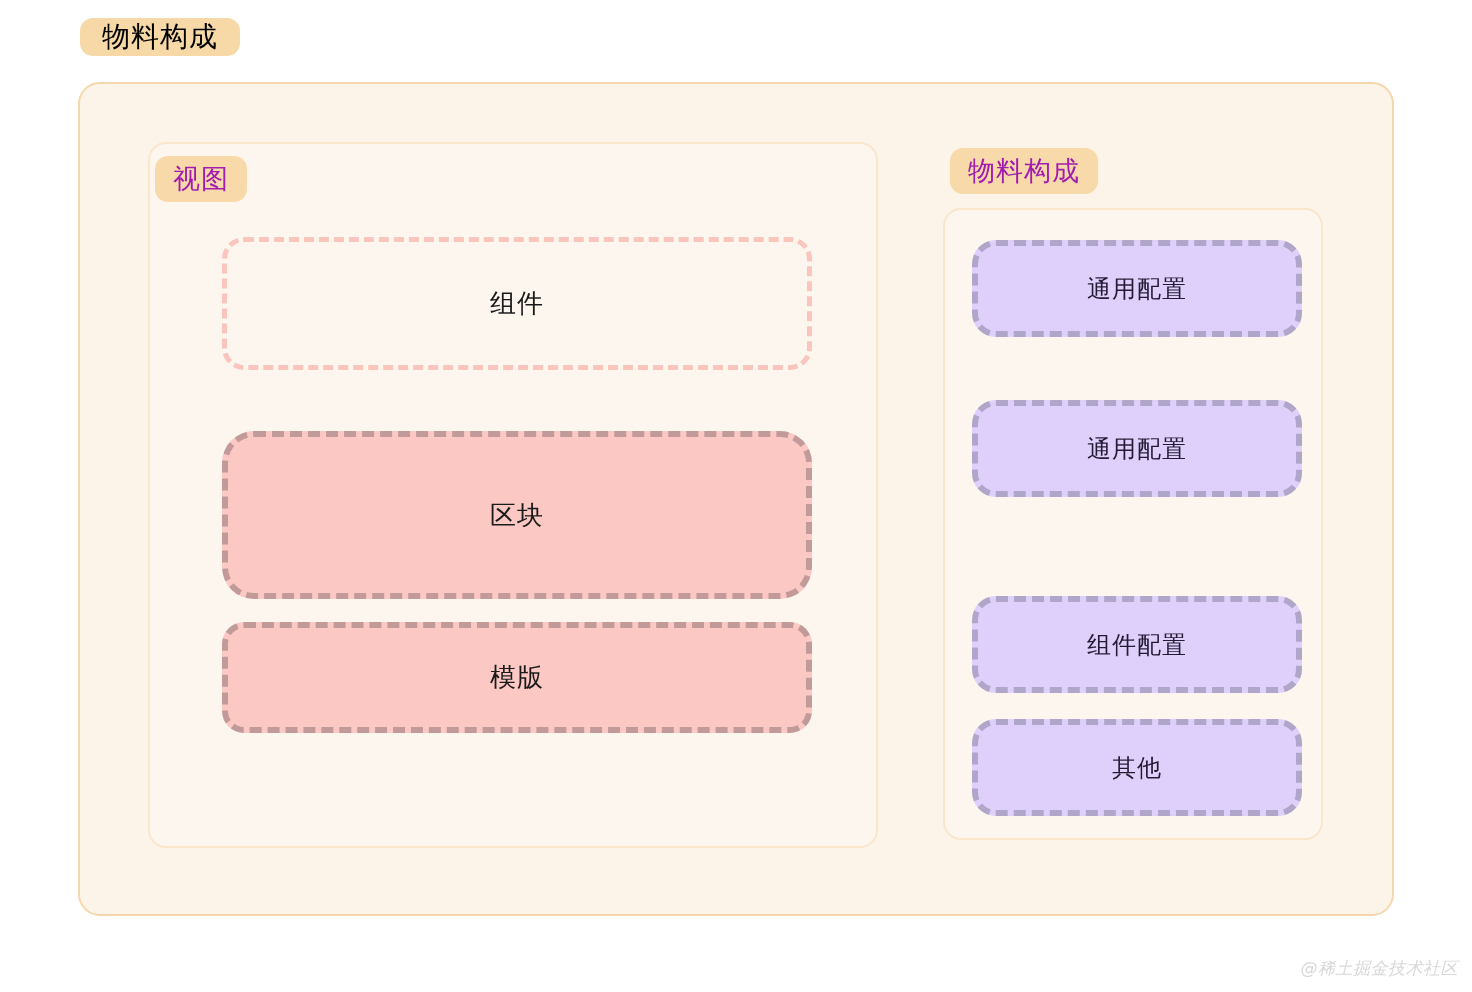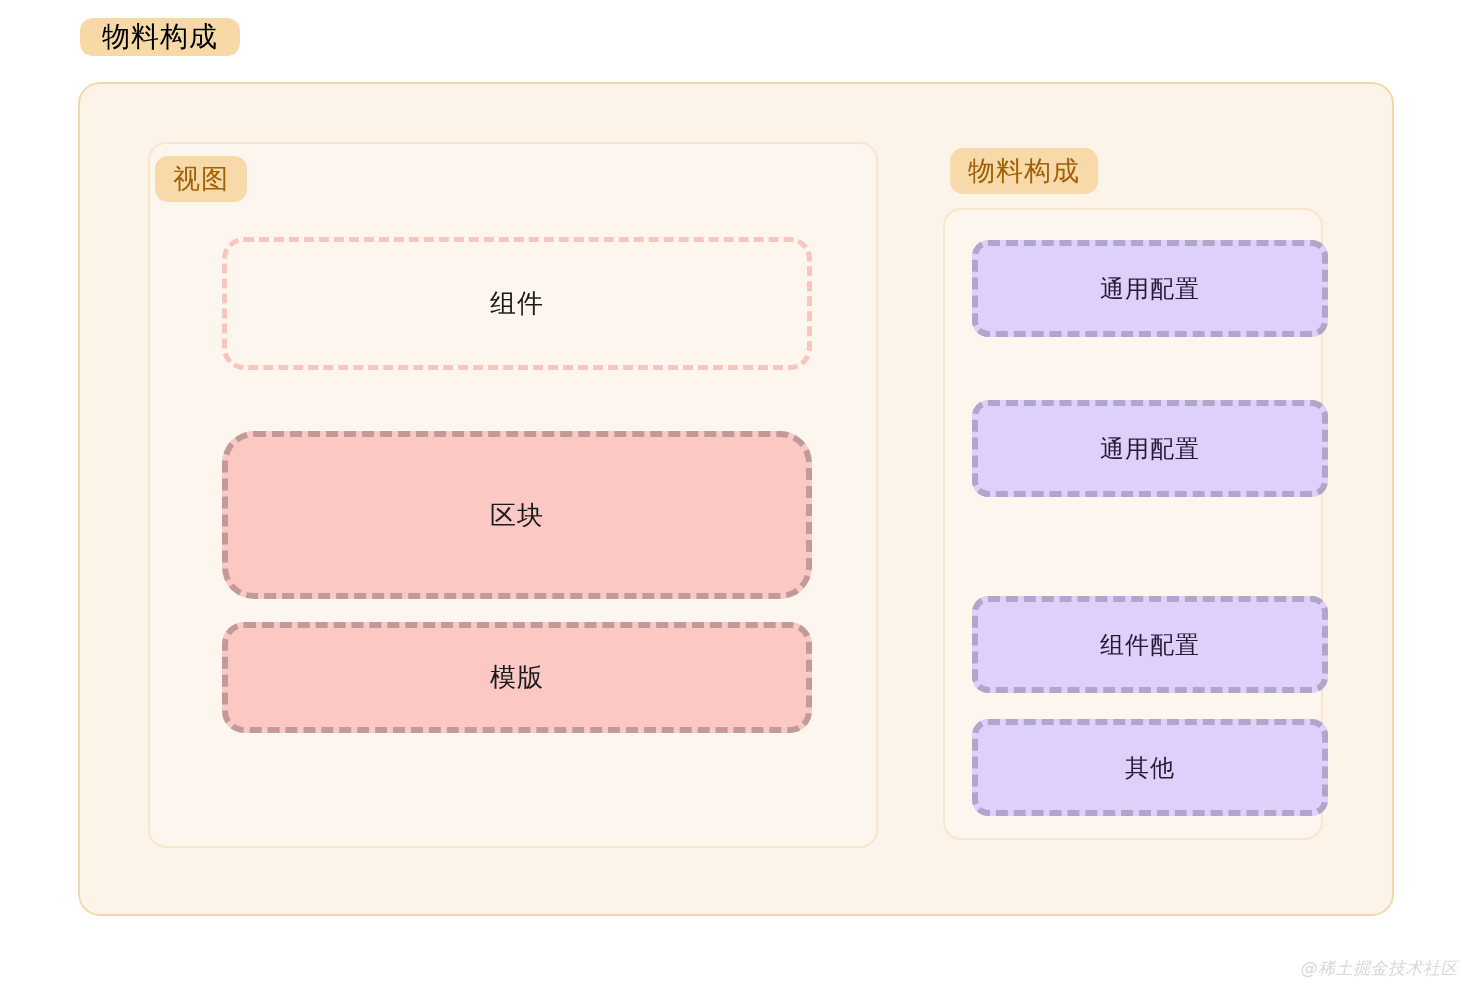--- a/index.html
+++ b/index.html
@@ -74,21 +74,21 @@
   .section-badge {
     position: absolute;
     height: 46px;
     padding: 0 18px;
     display: flex;
     align-items: center;
     justify-content: center;
     background: #f8d9a9;
     border-radius: 13px;
     font-size: 27px;
-    color: #a16207;
+    color: #a21caf;
     letter-spacing: 1px;
     z-index: 25;
     box-sizing: border-box;
   }
   .badge-view {
     left: 155px;
     top: 156px;
   }
   .badge-props {
     left: 950px;
@@ -128,31 +128,31 @@
     height: 111px;
     background: #fbc8c4;
     border: 6px dashed #c39a9a;
     border-radius: 22px;
   }
 
   
   .prop-box {
     position: absolute;
     left: 972px;
-    width: 356px;
+    width: 330px;
     height: 97px;
     display: flex;
     align-items: center;
     justify-content: center;
     font-size: 24px;
     color: #241a33;
     letter-spacing: 1px;
     background: #ded0fb;
     border: 6px dashed #b0a6c9;
-    border-radius: 16px;
+    border-radius: 24px;
     box-sizing: border-box;
     z-index: 15;
   }
   .prop-0 { top: 240px; }
   .prop-1 { top: 400px; }
   .prop-2 { top: 559px; margin-top: 37px; }
   .prop-3 { top: 719px; }
 
   
   .watermark {

